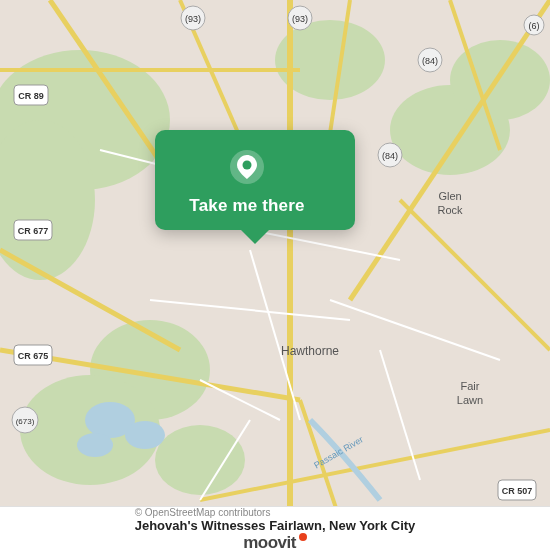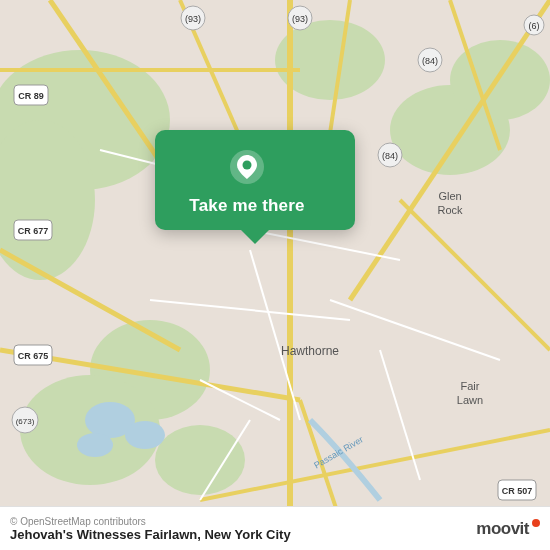--- a/index.html
+++ b/index.html
@@ -79,20 +79,21 @@
       left: 0;
       width: 100%;
       height: 44px;
       background: #fff;
       display: flex;
       align-items: center;
       justify-content: space-between;
       padding: 0 10px 0 10px;
       z-index: 20;
       border-top: 1px solid #e0e0e0;
+      flex-direction: column;
     }
 
     #bottom-left {
       display: flex;
       flex-direction: column;
       font-size: 11px;
       color: #555;
     }
 
     #osm-attribution {

